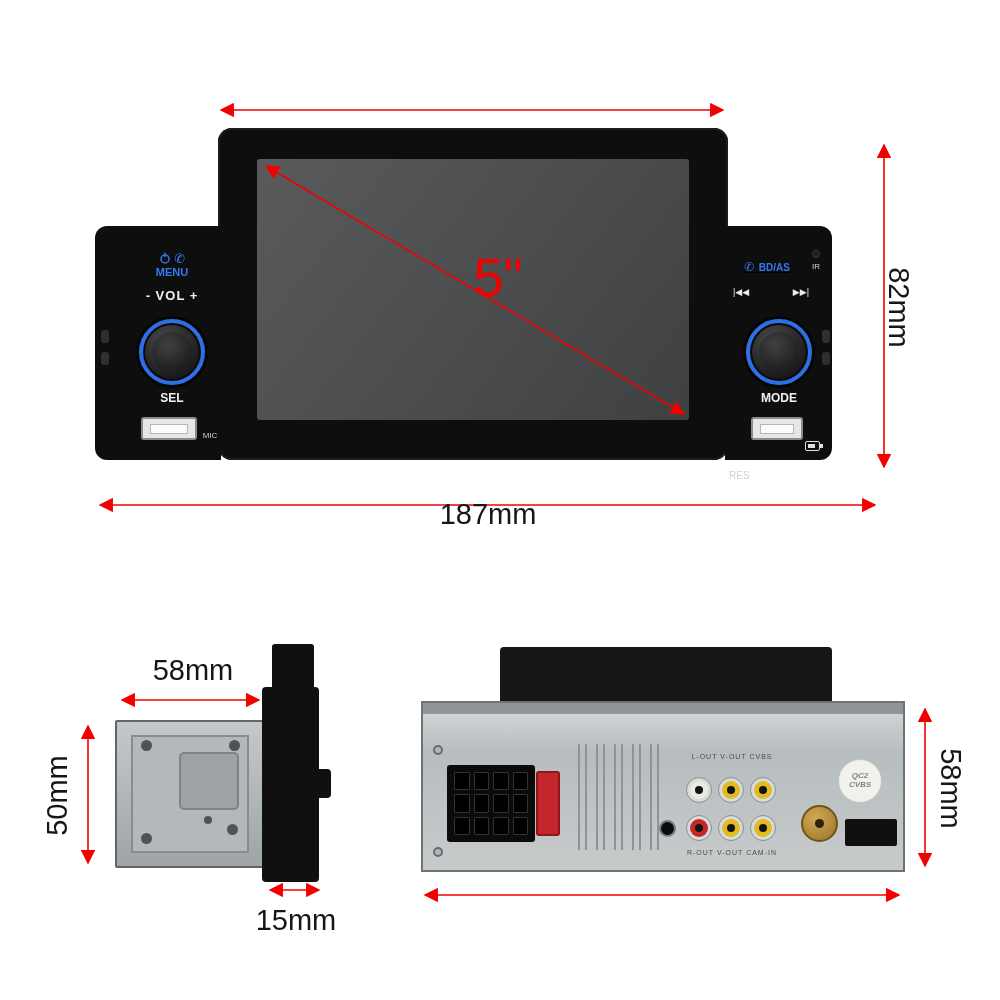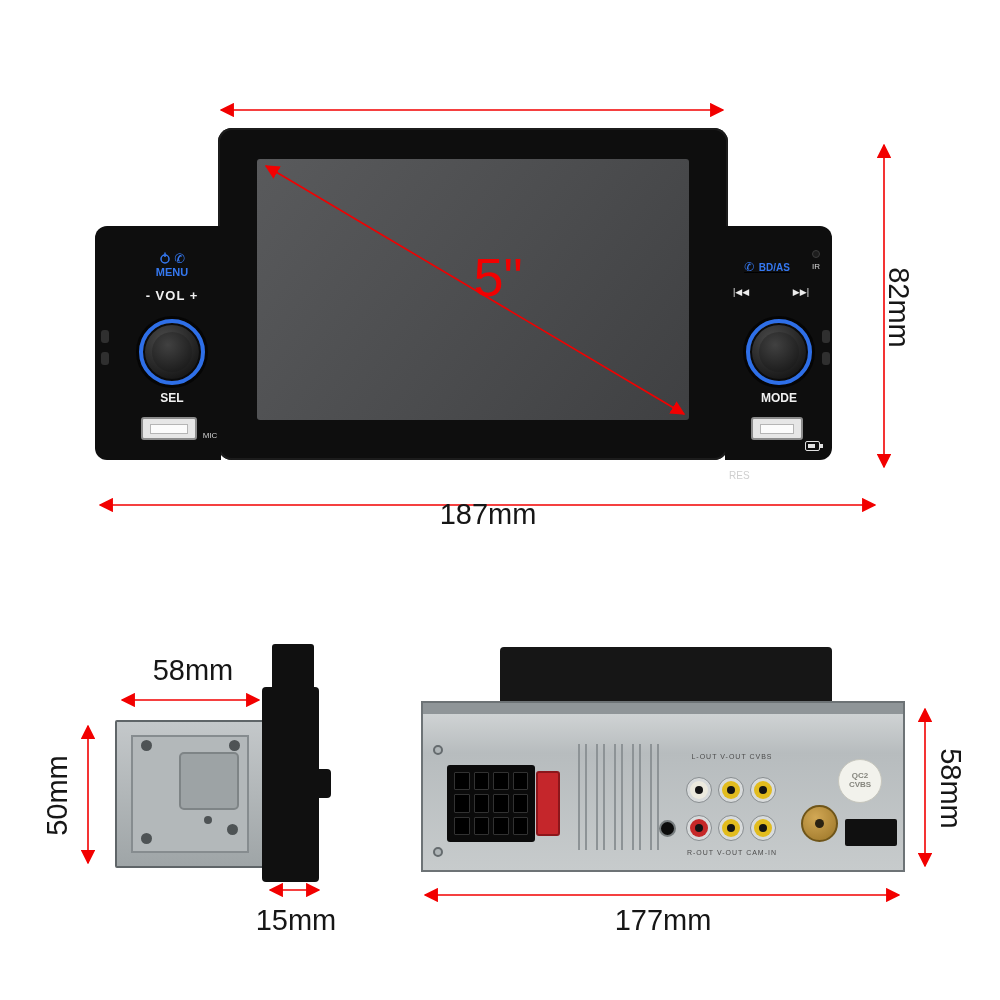--- a/index.html
+++ b/index.html
@@ -180,21 +180,21 @@
       </div>
 
     <div class="abs tinytxt" style="left:672px;top:849px;width:120px;">R-OUT V-OUT CAM-IN</div>
 
     <div class="abs" style="left:801px;top:811px;width:37px;font-size:15px;font-weight:bold;color:#fff;
                 text-shadow:0 0 2px #555;text-align:center;">ANT</div>
     <div class="abs ant" style="left:801px;top:805px;width:37px;height:37px;">
         <div class="holec"></div>
       </div>
 
-    <div class="abs qc" style="left:838px;top:759px;width:44px;height:44px;">
+    <div class="abs qc" style="left:838px;top:759px;width:44px;height:44px;font-style:italic;">
       <span>QC2</span>
       <span>CVBS</span>
     </div>
     <div class="abs port" style="left:845px;top:819px;width:52px;height:27px;"></div>
   </div>
 
   <svg class="overlay" width="1000" height="1000" viewBox="0 0 1000 1000">
     <defs>
       <marker id="ar" viewBox="0 0 10 10" refX="9" refY="5" markerWidth="9" markerHeight="9" orient="auto-start-reverse">
         <path d="M0,0 L10,5 L0,10 z" fill="#f20000"></path>
@@ -215,15 +215,14 @@
 
   <div class="abs dim" style="left:852px;top:291px;width:92px;transform:rotate(90deg);">82mm</div>
   <div class="abs dim" style="left:408px;top:498px;width:160px;">187mm</div>
   <div class="abs size5" style="left:428px;top:246px;width:140px;">5"</div>
 
   <div class="abs dim" style="left:138px;top:654px;width:110px;">58mm</div>
   <div class="abs dim" style="left:11px;top:779px;width:92px;transform:rotate(-90deg);">50mm</div>
   <div class="abs dim" style="left:241px;top:904px;width:110px;">15mm</div>
 
   <div class="abs dim" style="left:904px;top:772px;width:92px;transform:rotate(90deg);">58mm</div>
-  <div class="abs dim" style="left:588px;top:904px;width:150px;">177mm</div>
 
 </div>
 
 </body></html>

